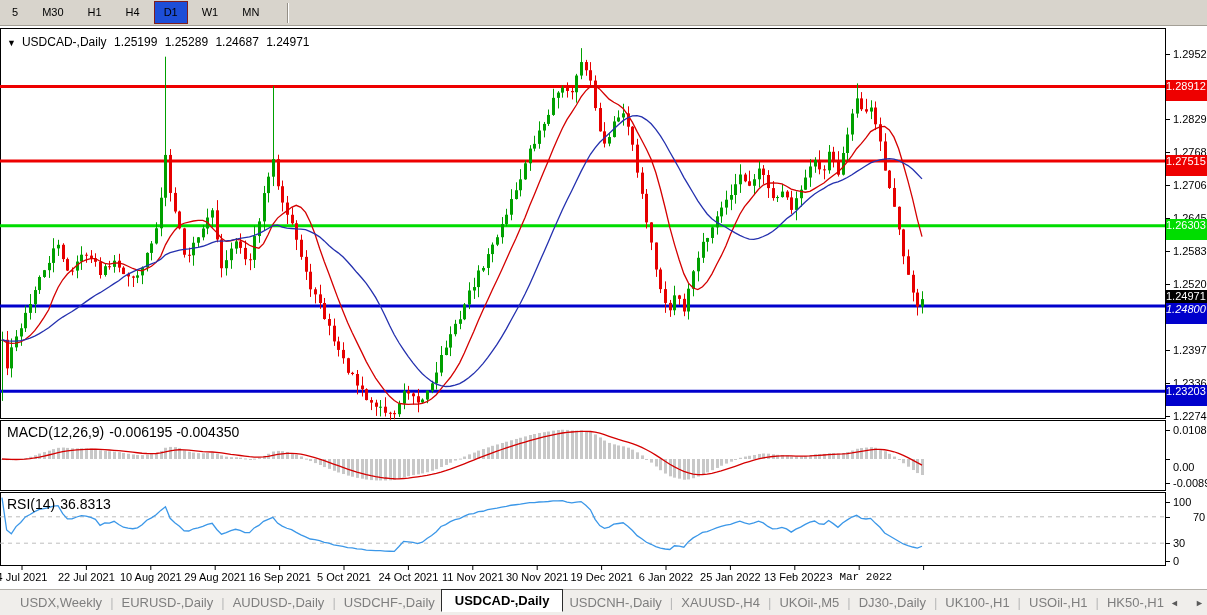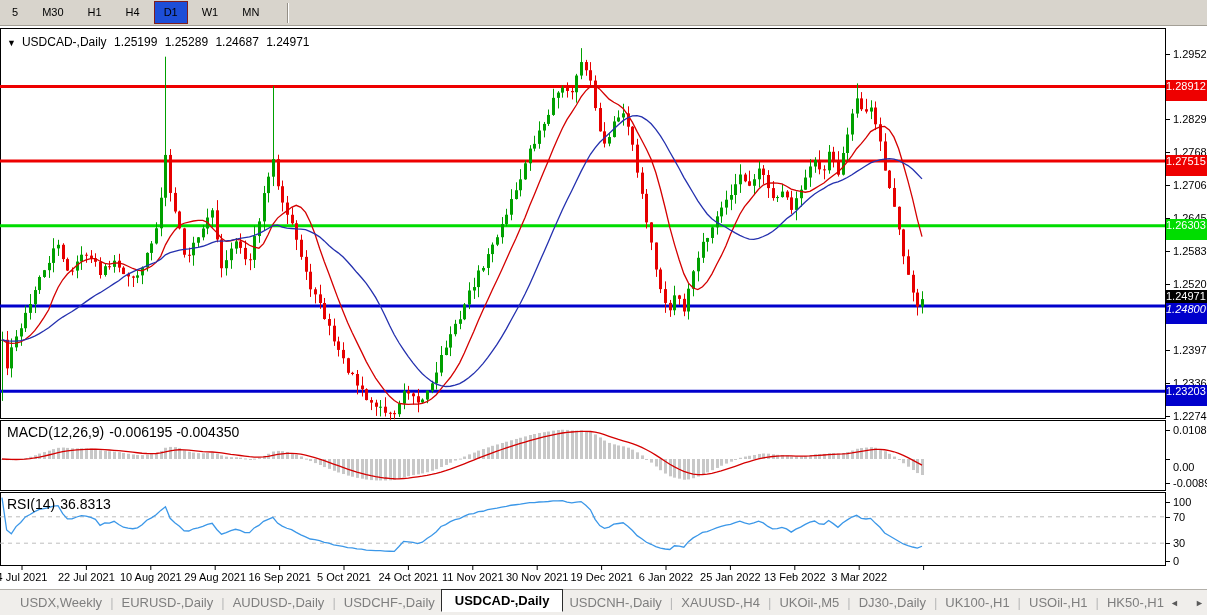--- a/index.html
+++ b/index.html
@@ -737,40 +737,40 @@
     <div class="badge" style="top: 303.297px; background: rgb(0, 0, 204); font-style: italic;">1.24800</div>
     <div class="badge" style="top: 384.655px; background: rgb(0, 0, 204);">1.23203</div>
     <div class="tick-label" style="top: 430px;">0.010869</div>
     <div class="axis-tick" style="top: 430px;"></div>
     <div class="tick-label" style="top: 459px; margin-top: 8px;">0.00</div>
     <div class="axis-tick" style="top: 459px;"></div>
     <div class="tick-label" style="top: 483px;">-0.008974</div>
     <div class="axis-tick" style="top: 483px;"></div>
     <div class="tick-label" style="top: 502px;">100</div>
     <div class="axis-tick" style="top: 502px;"></div>
-    <div class="tick-label" style="top: 517px;">70</div>
+    <div class="tick-label" style="top: 517px; margin-left: 20px;">70</div>
     <div class="axis-tick" style="top: 517px;"></div>
     <div class="tick-label" style="top: 543px;">30</div>
     <div class="axis-tick" style="top: 543px;"></div>
     <div class="tick-label" style="top: 561px;">0</div>
     <div class="axis-tick" style="top: 561px;"></div>
     <div class="date-label" style="left: 22px;">4 Jul 2021</div>
     <div class="date-label" style="left: 86.4px;">22 Jul 2021</div>
     <div class="date-label" style="left: 150.8px;">10 Aug 2021</div>
     <div class="date-label" style="left: 215.2px;">29 Aug 2021</div>
     <div class="date-label" style="left: 279.6px;">16 Sep 2021</div>
     <div class="date-label" style="left: 344px;">5 Oct 2021</div>
     <div class="date-label" style="left: 408.4px;">24 Oct 2021</div>
     <div class="date-label" style="left: 472.8px;">11 Nov 2021</div>
     <div class="date-label" style="left: 537.2px;">30 Nov 2021</div>
     <div class="date-label" style="left: 601.6px;">19 Dec 2021</div>
     <div class="date-label" style="left: 666px;">6 Jan 2022</div>
     <div class="date-label" style="left: 730.4px;">25 Jan 2022</div>
     <div class="date-label" style="left: 794.8px;">13 Feb 2022</div>
-    <div class="date-label" style="left: 859.2px;">3 Mar 2022</div>
+    <div class="date-label" style="left: 859.2px; font-family: Liberation Mono, monospace;">3 Mar 2022</div>
     <div class="date-label" style="left: 923.6px; margin-top: 44px;">22 Mar 2022</div>
   </div>
 
 <div id="tab-bar">
     <div class="tab">USDX,Weekly</div>
     <span class="tab-sep">|</span>
     <div class="tab">EURUSD-,Daily</div>
     <span class="tab-sep">|</span>
     <div class="tab">AUDUSD-,Daily</div>
     <span class="tab-sep">|</span>

